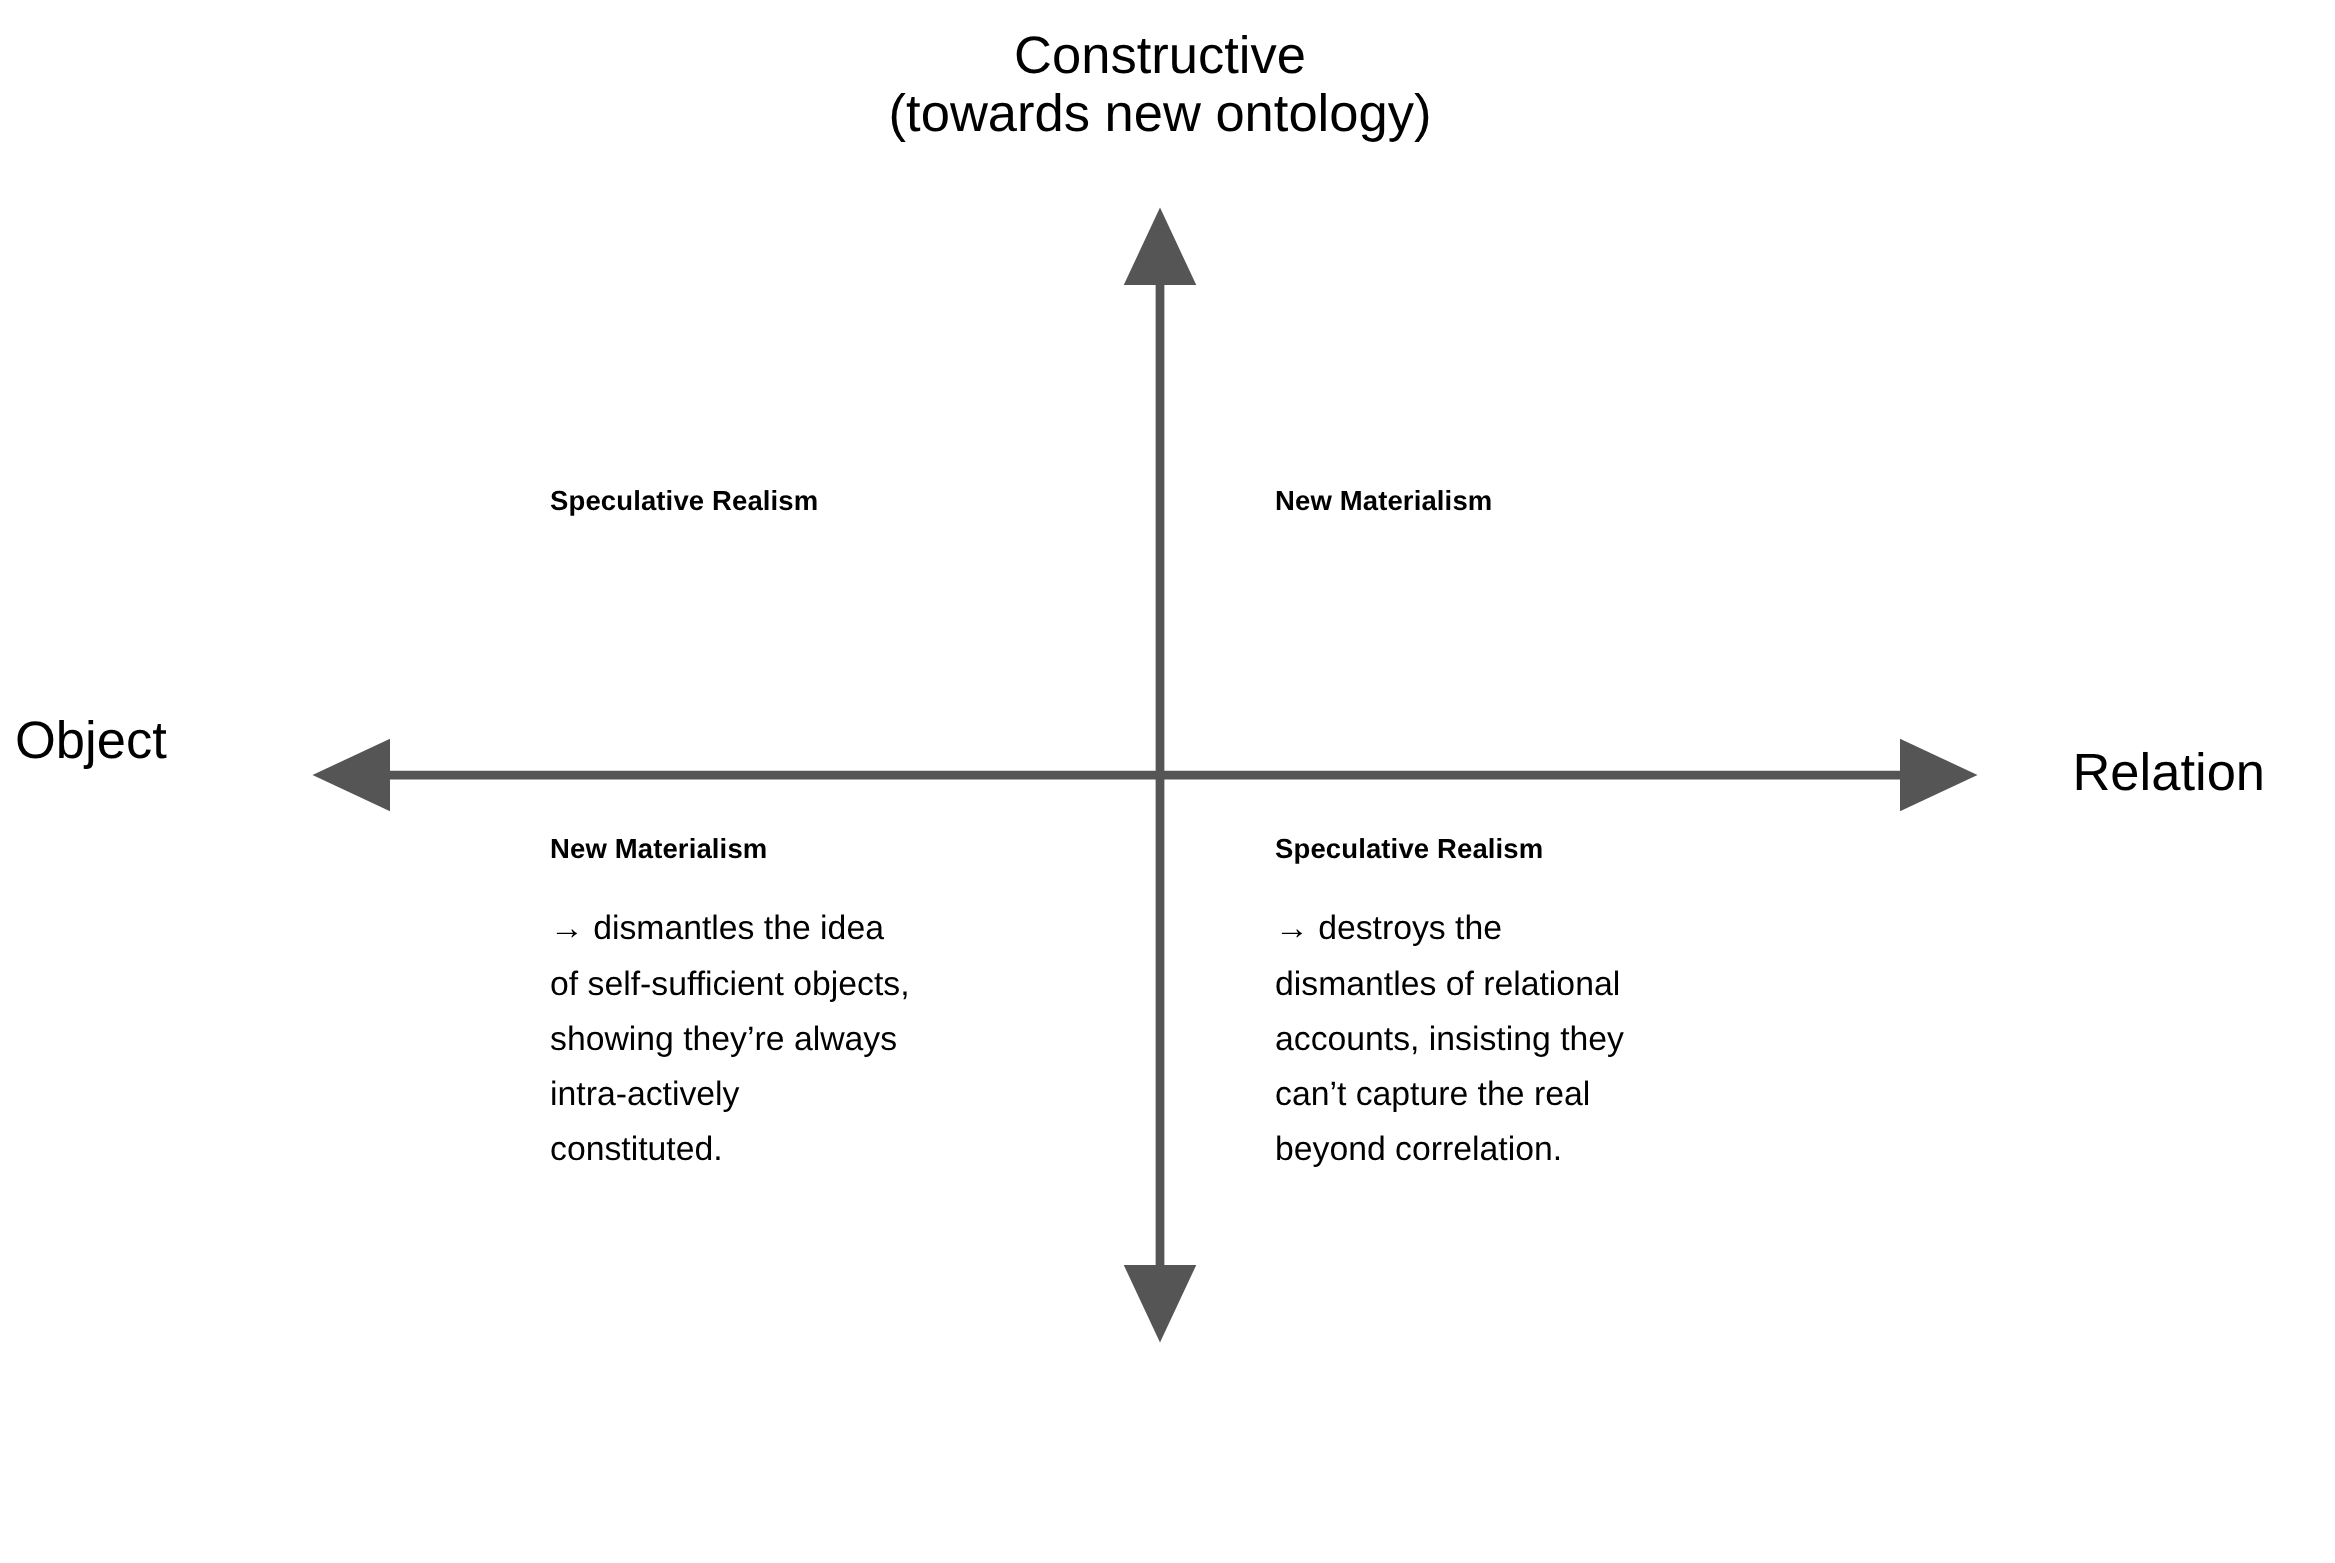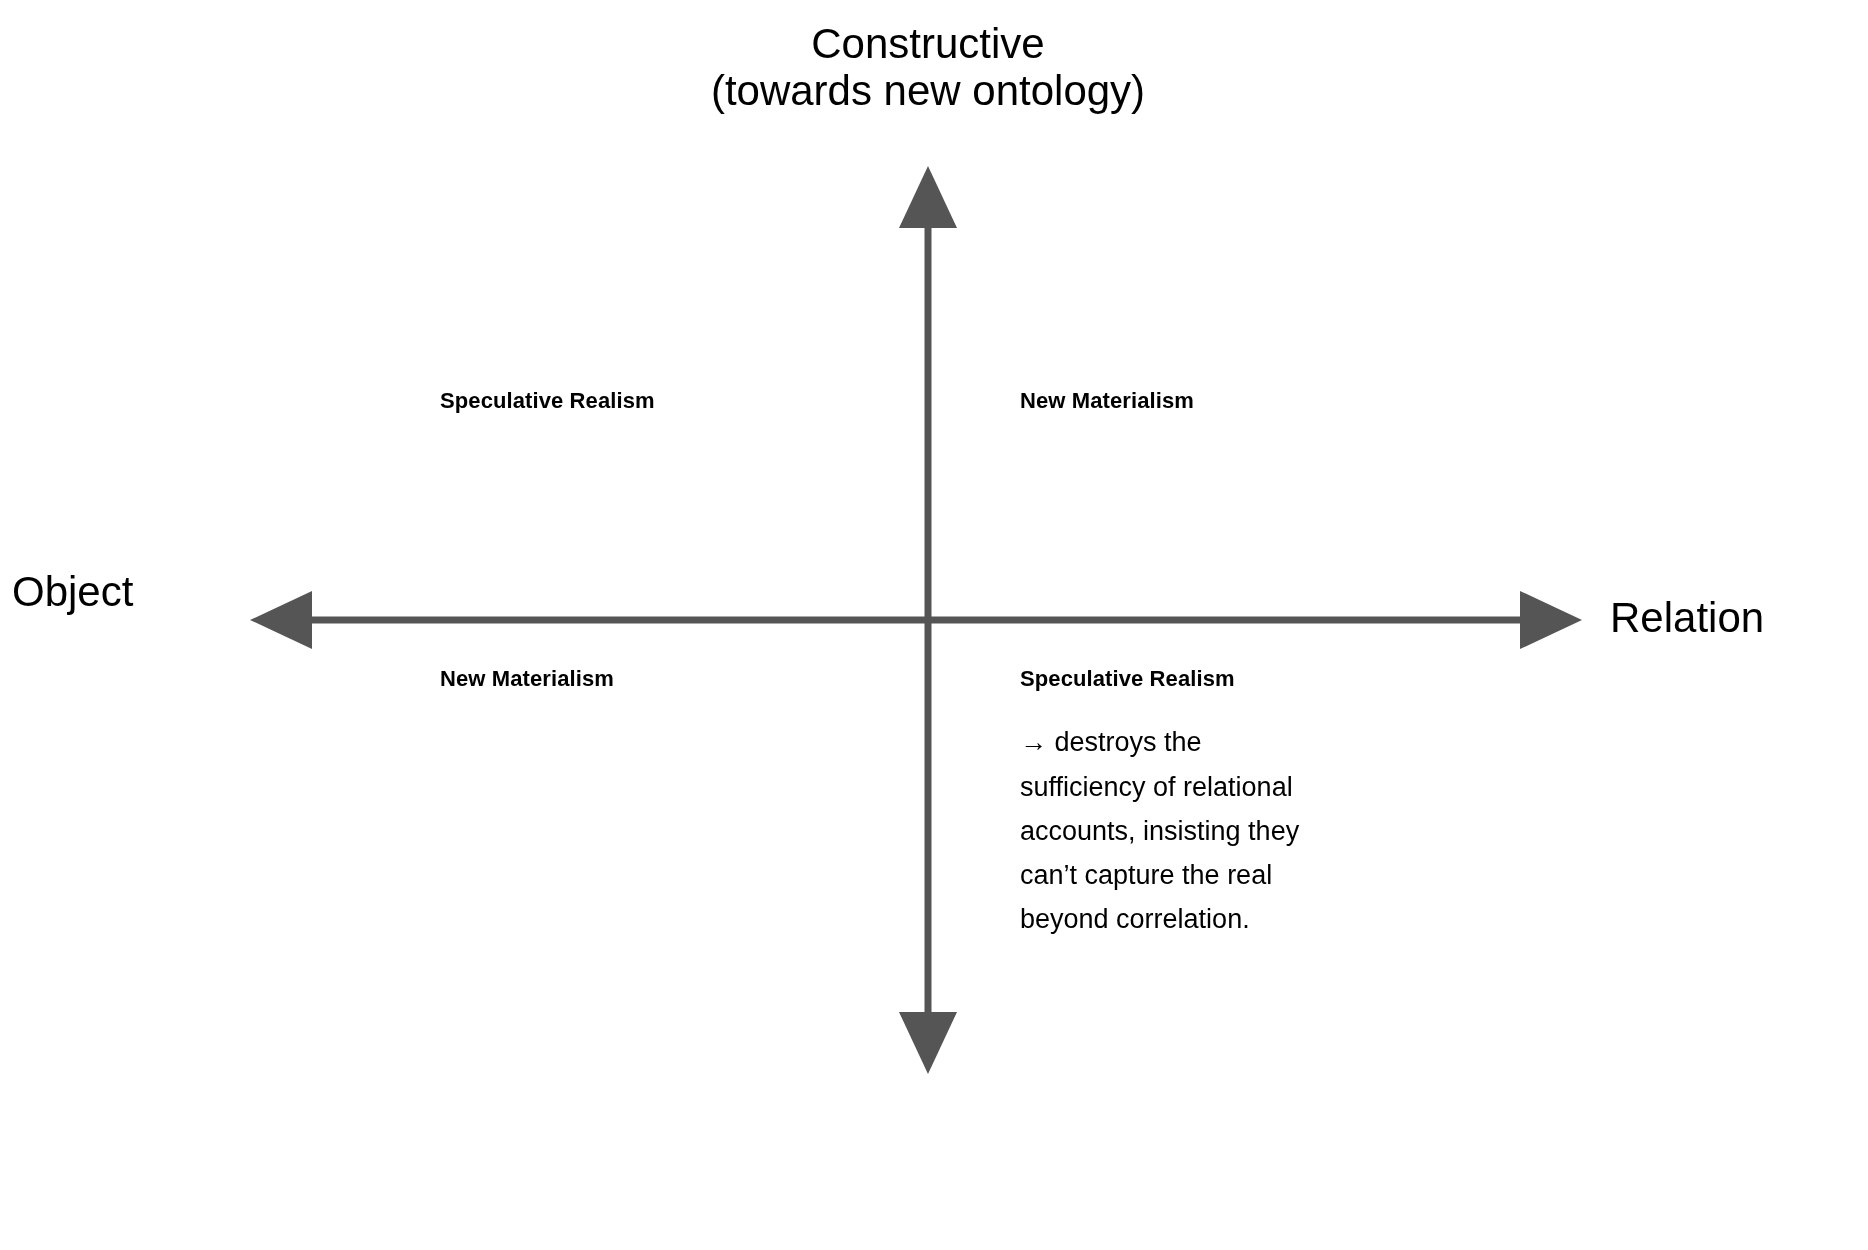--- a/index.html
+++ b/index.html
@@ -58,21 +58,21 @@
     top: 568px;
     width: 240px;
     text-align: left;
     font-size: 42px;
   }
 
   #pole-right {
     left: 1610px;
     top: 594px;
     width: 250px;
-    text-align: left;
+    text-align: center;
     font-size: 42px;
   }
 
   
   .quadrant {
     position: absolute;
     width: 430px;
   }
 
   .quadrant-title {
@@ -128,24 +128,29 @@
   <div class="quadrant" id="quad-tl">
     <div class="quadrant-title">Speculative Realism</div>
   </div>
 
   <div class="quadrant" id="quad-tr">
     <div class="quadrant-title">New Materialism</div>
   </div>
 
   <div class="quadrant" id="quad-bl">
     <div class="quadrant-title">New Materialism</div>
+    <div class="quadrant-body">→ dismantles the idea
+of self-sufficient objects,
+showing they’re always
+intra-actively
+constituted.</div>
   </div>
 
   <div class="quadrant" id="quad-br">
     <div class="quadrant-title">Speculative Realism</div>
     <div class="quadrant-body">→ destroys the
-sufficiency of relational
+dismantles of relational
 accounts, insisting they
 can’t capture the real
 beyond correlation.</div>
   </div>
 
 </div>
 
 </body></html>

